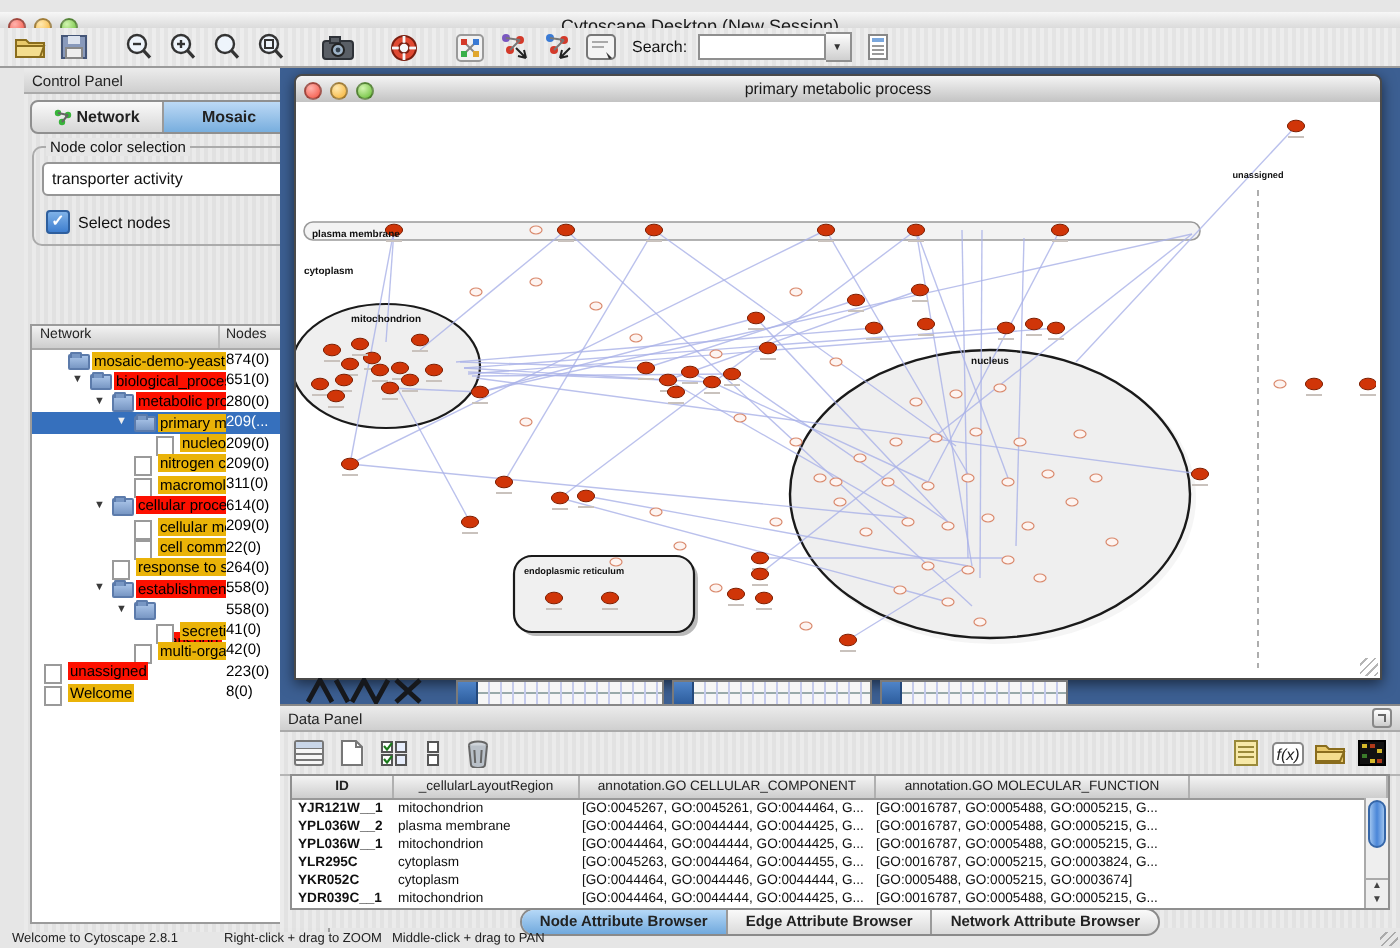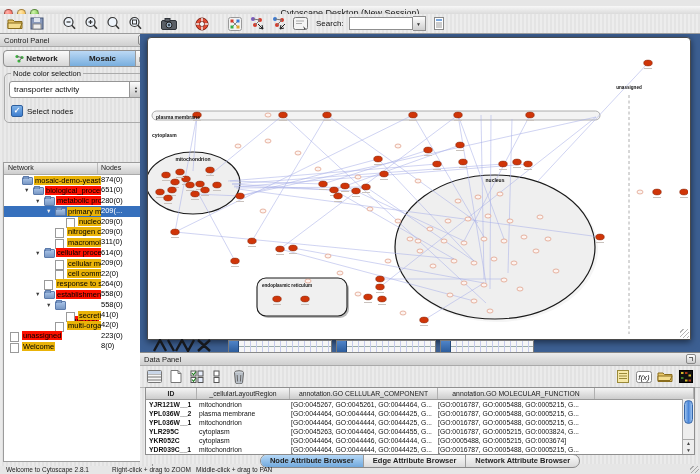--- a/index.html
+++ b/index.html
@@ -19,21 +19,21 @@
     background:repeating-linear-gradient(90deg,#ededed 0 2px,#e4e4e4 2px 4px);
     border-bottom:1px solid #9b9b9b;display:flex;align-items:center;gap:5px;padding-left:6px;box-sizing:border-box;}
   .tbtn{width:17px;height:16px;display:flex;align-items:center;justify-content:center;text-align:center;}
   .tsep{width:6px;}
   .searchlbl{font-size:8px;margin-left:2px;}
   .combo{display:flex;align-items:center;height:13px;}
   .combo input{width:58px;height:11px;border:1px solid #8f8f8f;font-size:8px;padding:0 2px;background:#fff;}
   .combo .drop{width:12px;height:13px;background:linear-gradient(#fdfdfd,#cfcfcf);
      border:1px solid #8f8f8f;border-left:none;font-size:5px;display:flex;align-items:center;justify-content:center;color:#333;}
   
-  .control-panel{position:absolute;left:0;top:34px;width:153px;height:432px;
+  .control-panel{position:absolute;left:12px;top:34px;width:153px;height:432px;
     background:repeating-linear-gradient(90deg,#eaeaea 0 2px,#e1e1e1 2px 4px);border-right:1px solid #9b9b9b;box-sizing:border-box;}
   .panel-head{height:12px;background:linear-gradient(#ececec,#cfcfcf);border-bottom:1px solid #aaa;
     font-size:7.5px;color:#222;display:flex;align-items:center;padding:0 4px;}
   .panel-head .float{margin-left:auto;width:8px;height:8px;border:1px solid #888;border-radius:2px;
     background:linear-gradient(#fff,#ccc);position:relative;}
   .panel-head .float:after{content:"";position:absolute;left:2px;top:2px;width:3px;height:3px;border-top:1px solid #666;border-right:1px solid #666;}
   .cp-tabs{display:flex;margin:3px 3px 2px 3px;height:15px;border:1px solid #8f8f8f;border-radius:4px;overflow:hidden;background:linear-gradient(#fafafa,#d6d6d6);}
   .cp-tab{flex:1;display:flex;align-items:center;justify-content:center;font-size:8px;font-weight:bold;color:#222;border-right:1px solid #9a9a9a;gap:2px;}
   .cp-tab.active{background:linear-gradient(#bcd9f5,#78aede);}
   .cp-tab.arrow{flex:0 0 12px;font-size:6px;border-right:none;}
@@ -375,20 +375,28 @@
             <span class="ticon file" style="left: 6px;"></span>
             <span class="tlabel green" style="left: 18px; max-width: 77px;">Welcome</span>
             <span class="tcount">8(0)</span>
           </div>
         </div>
     </div>
   </div>
 
   <div class="desktop">
     <div class="net-window">
+      <div class="net-title">
+        <div class="lights" style="top:3px;">
+          <div class="light red"></div>
+          <div class="light yellow"></div>
+          <div class="light green"></div>
+        </div>
+        <div class="wtitle">primary metabolic process</div>
+      </div>
       <div class="net-canvas">
         <svg width="540" height="287" viewBox="0 0 540 287">
 
           <rect x="4" y="60" width="448" height="9" rx="4.5" fill="#f3f3f3" stroke="#9a9a9a" stroke-width="0.8"></rect>
           <ellipse cx="45" cy="132" rx="47" ry="31" fill="#efefef" stroke="#1a1a1a" stroke-width="1.1"></ellipse>
           <ellipse cx="349" cy="198" rx="101" ry="73" fill="#d6d6d6" opacity="0.25"></ellipse>
           <ellipse cx="347" cy="196" rx="100" ry="72" fill="#efefef" stroke="#1a1a1a" stroke-width="1.2"></ellipse>
           <rect x="111" y="229" width="90" height="38" rx="9" fill="#3a3a3a" opacity="0.35"></rect>
           <rect x="109" y="227" width="90" height="38" rx="9" fill="#f0f0f0" stroke="#1a1a1a" stroke-width="1.1"></rect>
           <line x1="481" y1="44" x2="481" y2="283" stroke="#9a9a9a" stroke-width="0.8" stroke-dasharray="3,2.5"></line>

